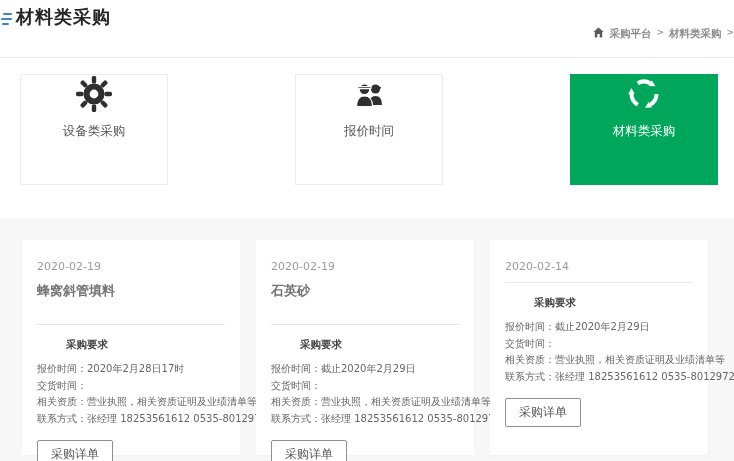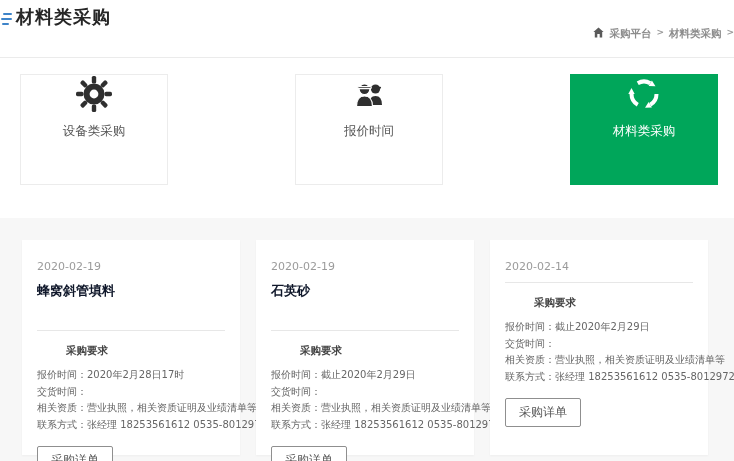--- a/index.html
+++ b/index.html
@@ -28,21 +28,21 @@
     display:flex;flex-direction:column;align-items:center;justify-content:flex-start;gap:10px;cursor:pointer;}
   .cat-card.active{background:#00a65a;border-color:#00a65a;}
   .cat-icon{height:38px;display:flex;align-items:center;justify-content:center;}
   .cat-label{font-size:12.5px;color:#555;}
   .cat-card.active .cat-label{color:#fff;}
   
   .list-section{position:absolute;top:218px;left:0;width:734px;height:243px;background:#f7f7f7;z-index:2;}
   .list-row{display:flex;gap:16px;padding:22px 24px 0 22px;align-items:center;}
   .listing-card{width:218px;height:215px;background:#fff;box-sizing:border-box;padding:20px 15px 0 15px;box-shadow:0 1px 2px rgba(0,0,0,0.04);}
   .l-date{font-size:11px;color:#9b9b9b;margin-bottom:9px;}
-  .l-title{font-size:13px;color:#0f172a;font-weight:bold;margin-bottom:30px;}
+  .l-title{font-size:13px;color:#737373;font-weight:bold;margin-bottom:24px;}
   .l-divider{border-top:1px solid #e7e7e7;margin-bottom:13px;}
   .l-req{font-size:10.5px;font-weight:bold;color:#444;margin-bottom:9px;margin-left:29px;}
   .l-line{font-size:10px;color:#666;line-height:16.5px;white-space:nowrap;}
   .l-btn{margin-top:13px;display:inline-block;border:1px solid #8f8f8f;border-radius:2px;background:#fff;
     padding:5px 13px;font-size:12px;color:#555;cursor:pointer;font-family:inherit;}
 </style>
 </head>
 <body>
 
 <svg class="decor" width="734" height="80" viewBox="0 0 734 80">

